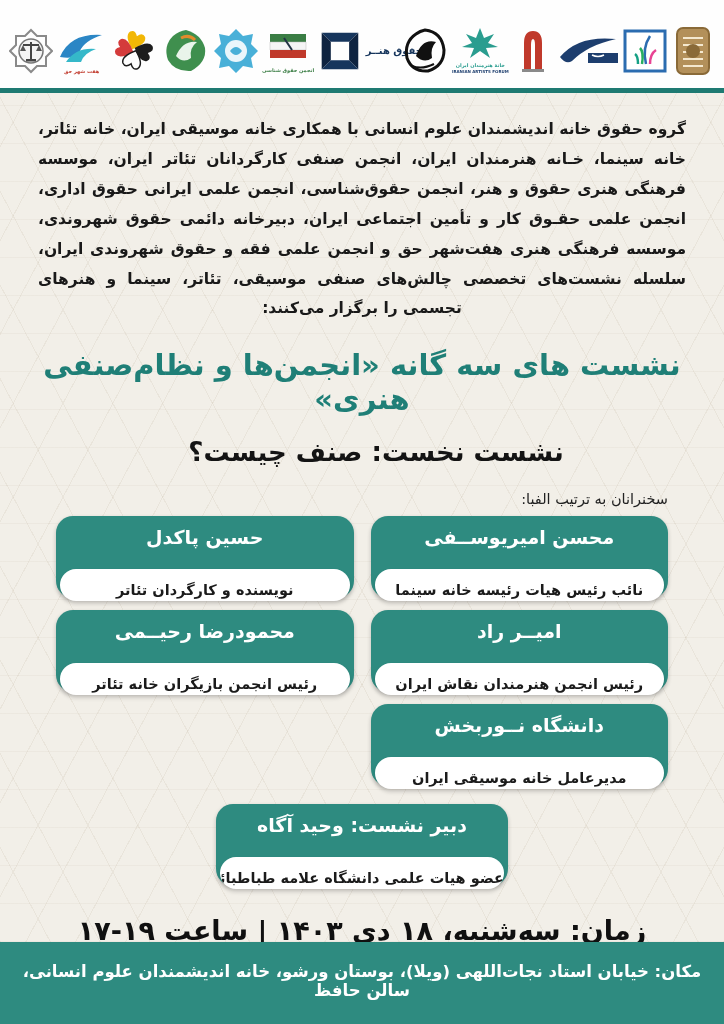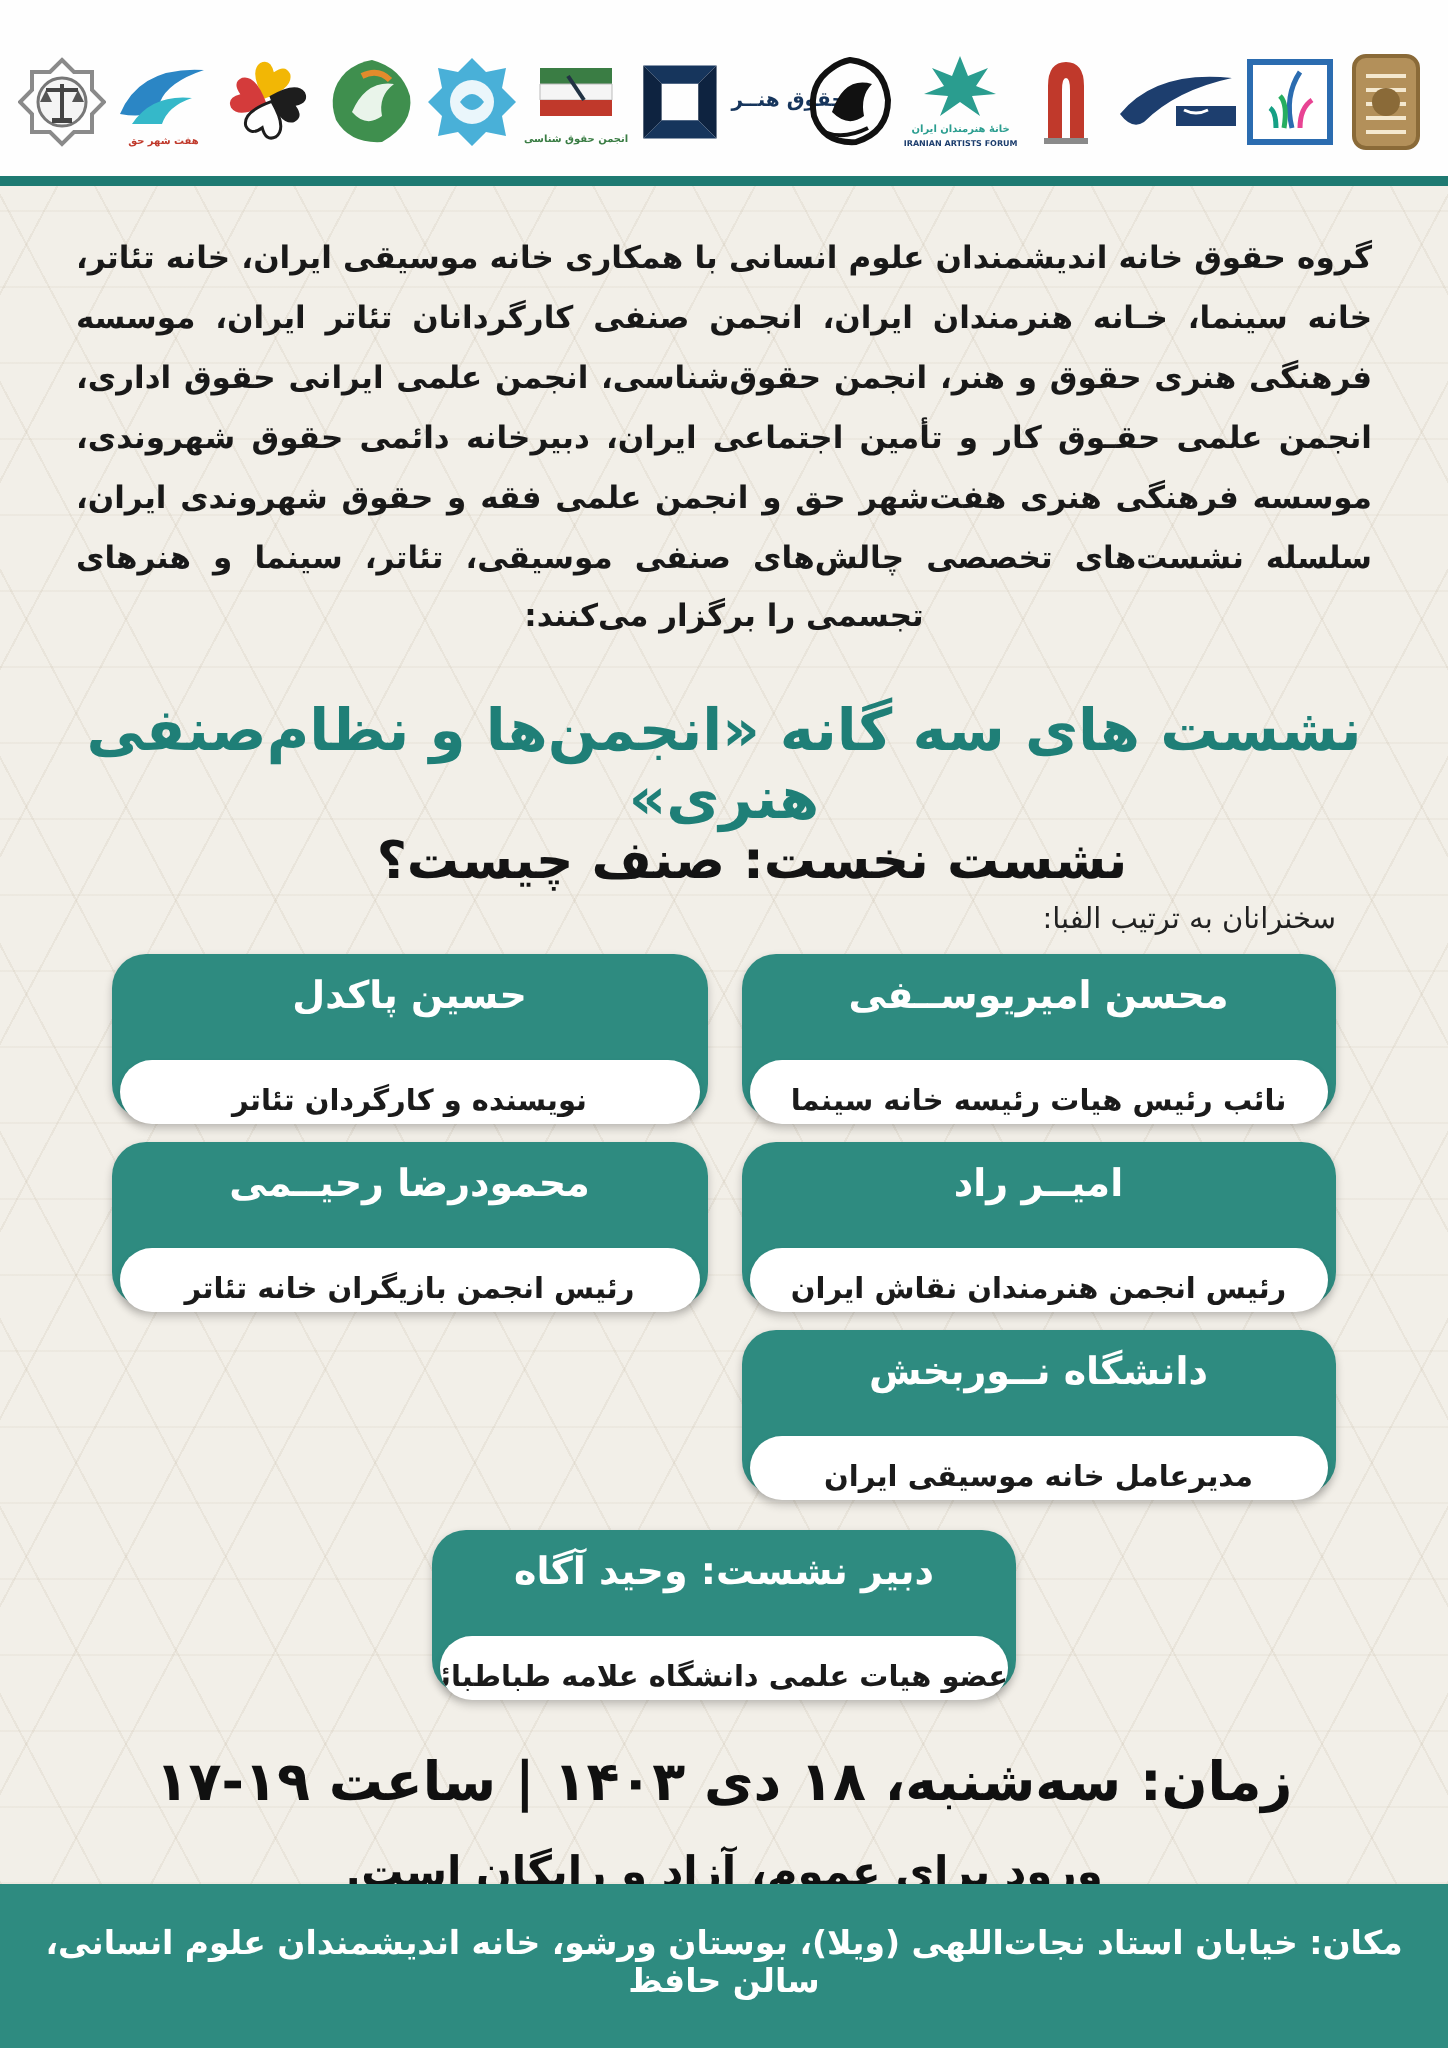--- a/index.html
+++ b/index.html
@@ -50,24 +50,25 @@
     width:648px;margin:0 auto;
     font-size:15.5px;font-weight:bold;color:#191919;
     line-height:1.93;
     text-align:justify;text-align-last:center;
   }
   .main-title{
     margin-top:24px;
     font-size:29px;font-weight:bold;color:#1f7f77;
   }
   .subtitle{
+    margin-top:21px;
     font-size:26px;font-weight:bold;color:#141414;padding-left:28px;
   }
   .speakers-note{
-    width:612px;margin:6px auto 9px;
+    width:612px;margin:24px auto 9px;
     text-align:right;
     font-size:14.5px;color:#222;
   }
   .cards-grid{
     width:612px;margin:0 auto;
     display:grid;grid-template-columns:1fr 1fr;
     column-gap:17px;row-gap:12px;
   }
   .card{
     position:relative;height:82px;

